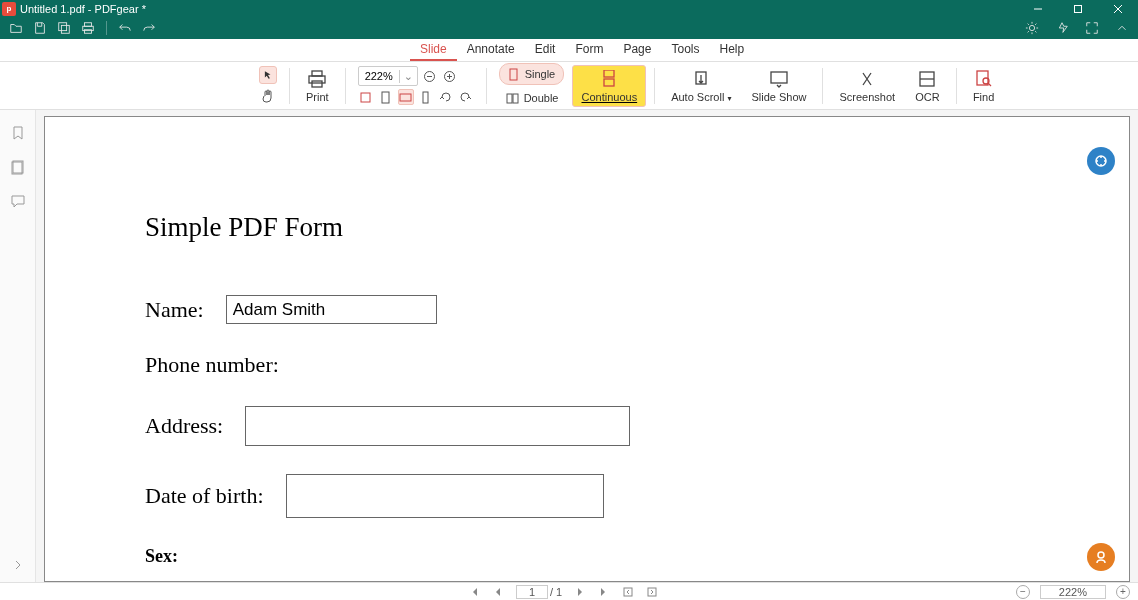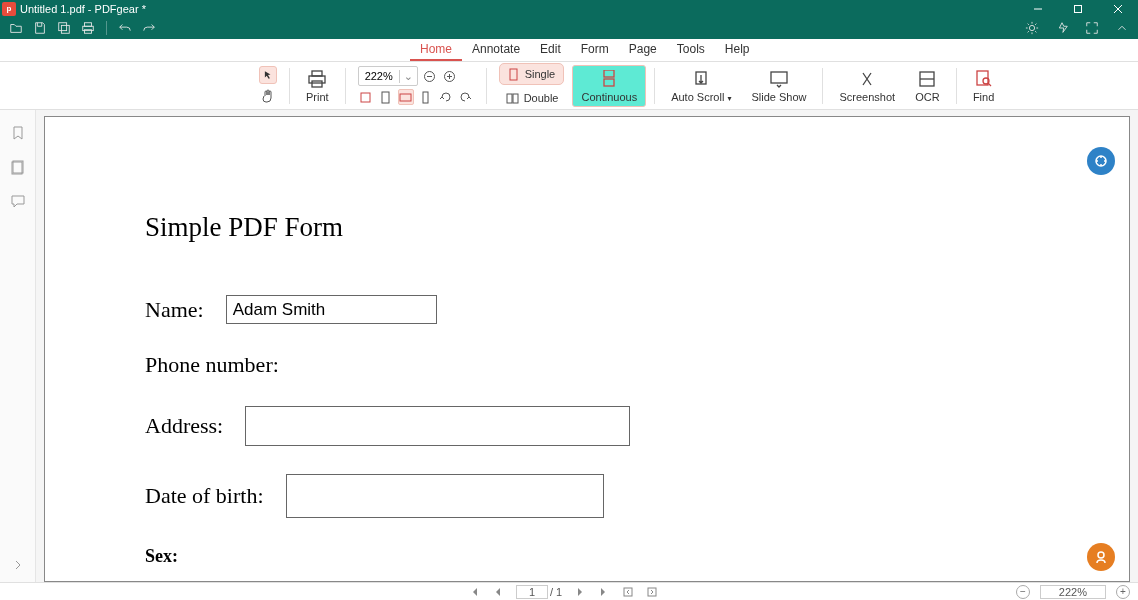--- a/index.html
+++ b/index.html
@@ -33,24 +33,24 @@
   .ricon{display:flex;align-items:center;justify-content:center;width:18px;height:18px;color:#444;}
   .ricon svg{width:16px;height:16px;}
   .rlabel{font-size:11px;color:#333;}
   .rbtn-sel{background:#fbe3de;border:1px solid #f0c2b8;border-radius:3px;padding:3px;}
   .zoom-combo{display:flex;align-items:center;border:1px solid #ccc;height:20px;border-radius:2px;}
   .zoom-combo span{padding:0 6px;font-size:11px;}
   .zoom-combo .dd{border-left:1px solid #ccc;padding:0 4px;color:#888;}
   .mini{width:16px;height:16px;display:flex;align-items:center;justify-content:center;color:#555;}
   .mini svg{width:13px;height:13px;}
   .mini.sel{background:#fbe3de;border:1px solid #f0c2b8;border-radius:2px;}
-  .pagemode{display:flex;align-items:center;gap:3px;padding:2px 6px;border-radius:5px;}
+  .pagemode{display:flex;align-items:center;gap:3px;padding:2px 6px;border-radius:10px;}
   .pagemode.sel{background:#fbe3de;border:1px solid #f0c2b8;}
   .bigbtn{display:flex;flex-direction:column;align-items:center;gap:2px;padding:3px 8px;border-radius:3px;}
-  .bigbtn.sel{background:#5eead4;border:1px solid #f0c2b8;}
+  .bigbtn.sel{background:#fde047;border:1px solid #f0c2b8;text-decoration:underline;}
   .bigbtn .ricon{width:22px;height:20px;}
   .bigbtn .ricon svg{width:20px;height:18px;}
   .rsep{width:1px;height:36px;background:#e0e0e0;margin:0 4px;}
   
   
   .main{flex:1;display:flex;overflow:hidden;background:#3b82f6;}
   .side-panel{width:36px;background:#fafafa;border-right:1px solid #e5e5e5;display:flex;flex-direction:column;align-items:center;padding-top:14px;gap:16px;position:relative;}
   .side-btn{width:18px;height:18px;color:#999;display:flex;align-items:center;justify-content:center;}
   .side-btn svg{width:16px;height:16px;}
   .side-collapse{position:absolute;bottom:8px;}
@@ -160,21 +160,21 @@
       </div>
     <div class="qa-btn">
         <svg viewBox="0 0 16 16" fill="none" stroke="currentColor">
           <path d="M4 10l4-4 4 4"></path>
         </svg>
       </div>
   </div>
 </div>
 
 <div class="menu-bar">
-  <div class="menu-tab active">Home</div>
+  <div class="menu-tab active">Slide</div>
   <div class="menu-tab">Annotate</div>
   <div class="menu-tab">Edit</div>
   <div class="menu-tab">Form</div>
   <div class="menu-tab">Page</div>
   <div class="menu-tab">Tools</div>
   <div class="menu-tab">Help</div>
 </div>
 
 <div class="ribbon">
   <div class="rcol2">

